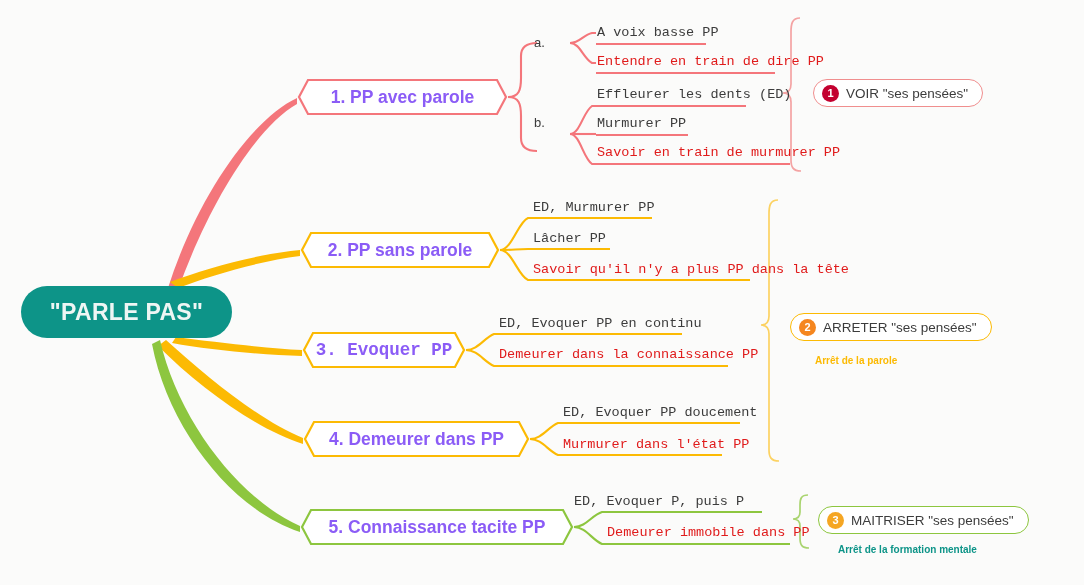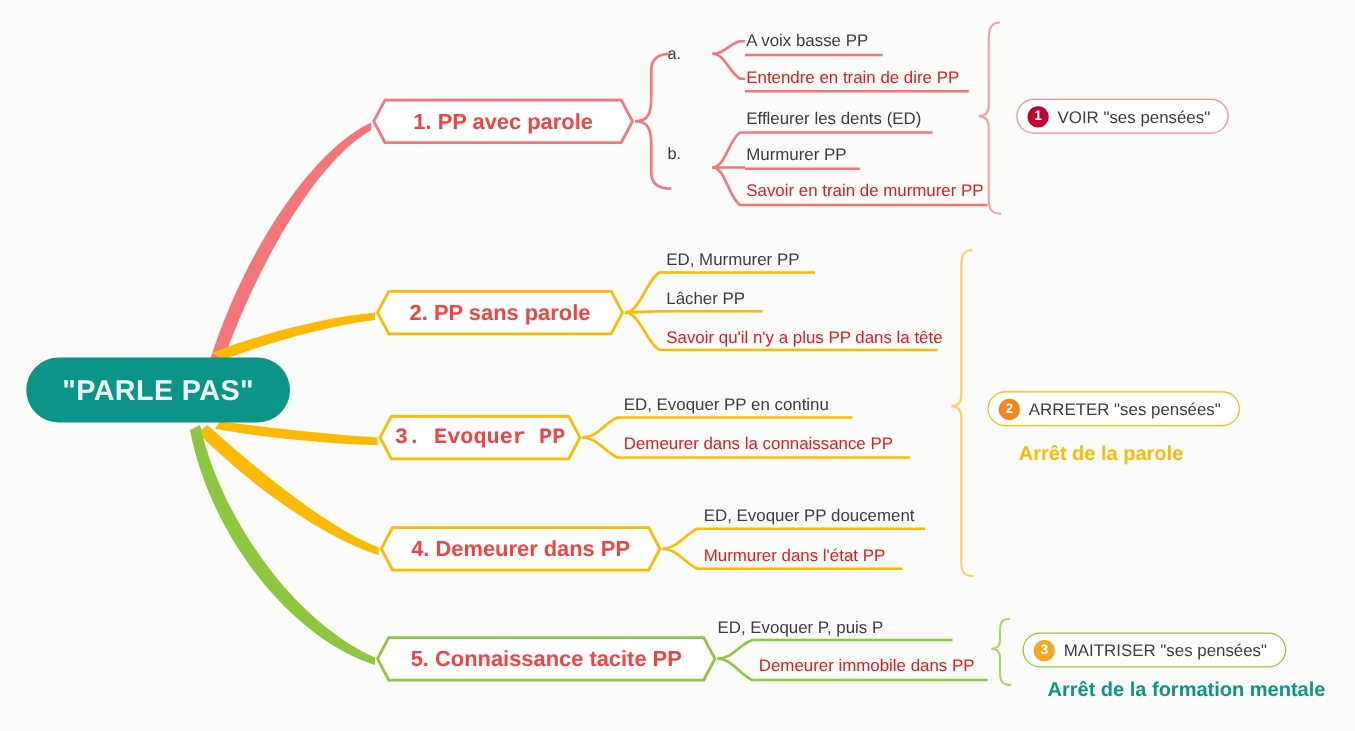--- a/index.html
+++ b/index.html
@@ -32,33 +32,34 @@
   .hex {
     position: absolute;
     display: flex; align-items: center; justify-content: center;
     height: 38px;
   }
   .hex svg { position: absolute; left: 0; top: 0; overflow: visible; }
   .hex .hex-label {
     position: relative;
     font-size: 17.5px;
     font-weight: bold;
-    color: #ef4444;
+    color: #8b5cf6;
     white-space: nowrap;
     z-index: 2;
   }
 
   
   .leaf {
     position: absolute;
     white-space: nowrap;
     font-size: 13.5px;
     line-height: 17px;
     color: #3c3c3c;
     padding-bottom: 14px;
+    font-family: Liberation Mono, monospace;
   }
   .leaf.red { color: #e01b1b; }
 
   
   .grp-label {
     position: absolute;
     font-size: 13px;
     color: #3c3c3c;
     white-space: nowrap;
   }
@@ -84,21 +85,21 @@
     flex: 0 0 auto;
   }
   .pill .pill-text {
     font-size: 13.5px;
     color: #3c3c3c;
     white-space: nowrap;
   }
 
   .summary {
     position: absolute;
-    font-size: 16px;
+    font-size: 10px;
     font-weight: bold;
     white-space: nowrap;
   }
 </style>
 </head>
 <body>
 
 <div id="canvas">
 
   <svg id="wires" viewBox="0 0 1084 585" xmlns="http://www.w3.org/2000/svg">

